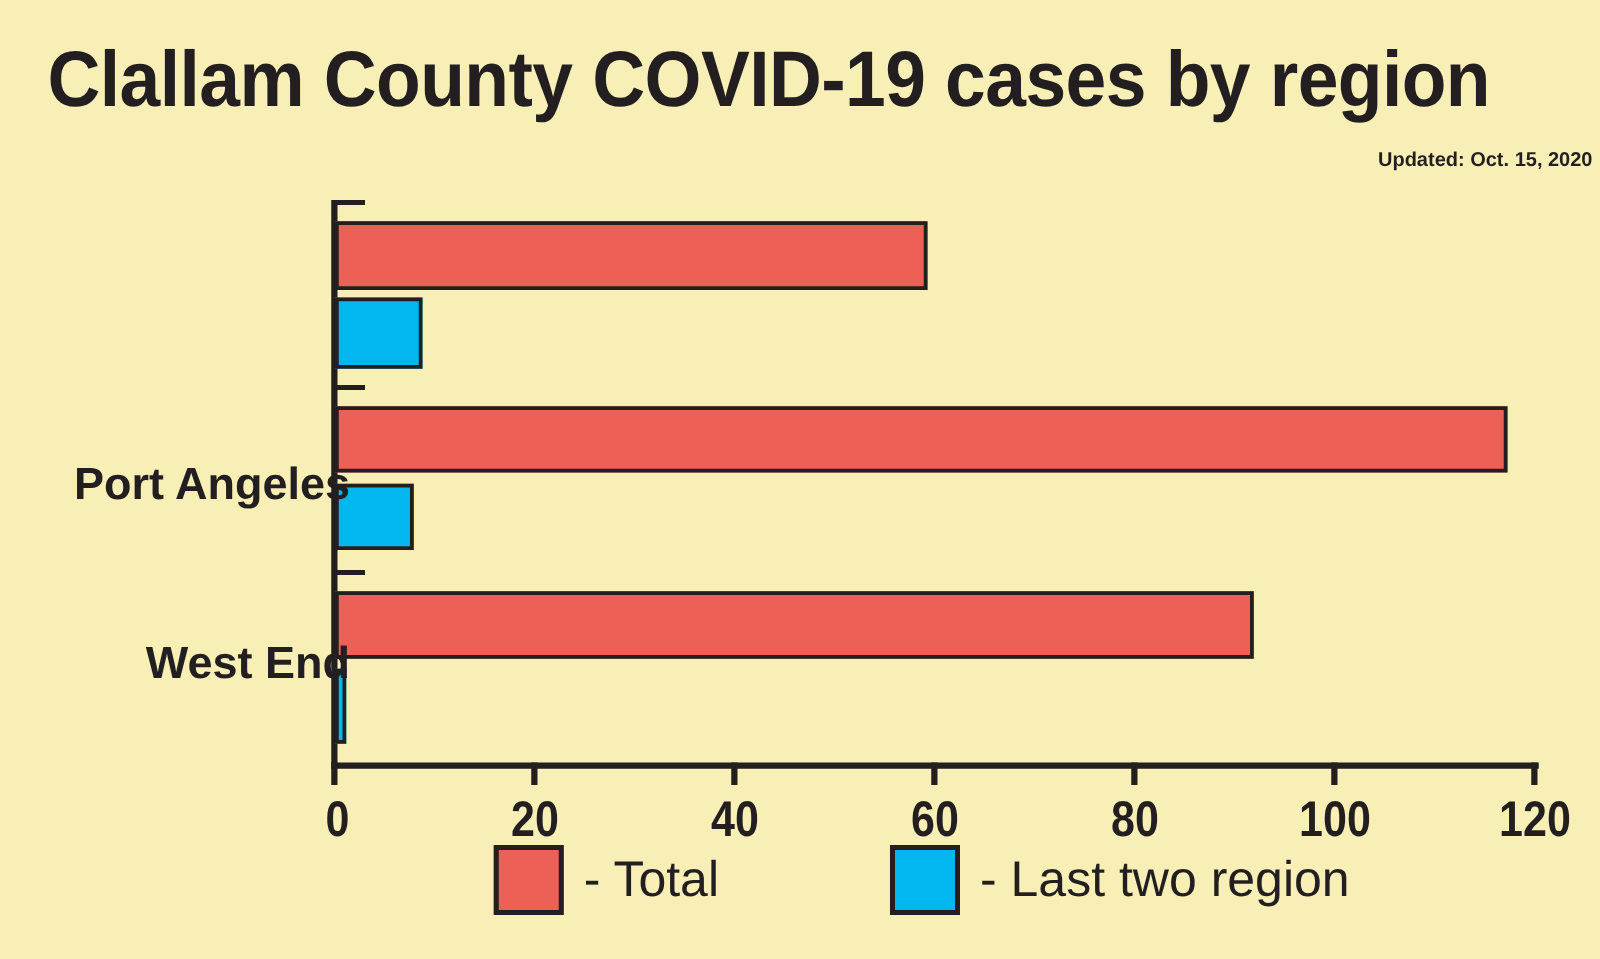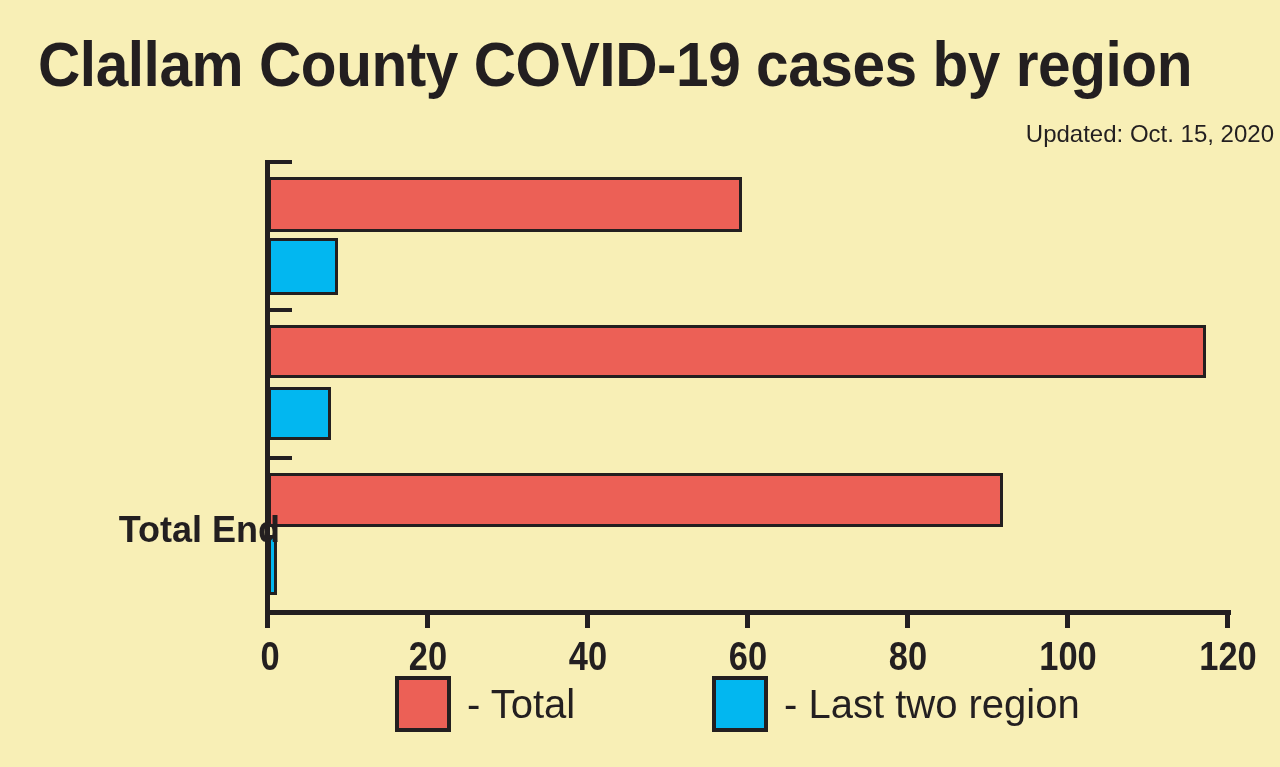--- a/index.html
+++ b/index.html
@@ -37,22 +37,22 @@
     color: #231f20;
     transform: scaleX(0.93);
     transform-origin: left top;
     white-space: nowrap;
   }
   .subtitle {
     position: absolute;
     right: 38px;
     top: 120px;
     font-family: "Liberation Sans Narrow", "Liberation Sans", sans-serif;
-    font-weight: normal;
-    font-size: 24px;
+    font-weight: bold;
+    font-size: 16px;
     color: #231f20;
     white-space: nowrap;
     margin-left: 16px;
   }
 
   
   .plot {
     position: absolute;
     left: 268px;
     top: 160px;
@@ -190,21 +190,22 @@
     <div class="bar recent" style="top:78px;  height:57px; width:70px;"></div>
 
     <div class="bar total" style="top:165px; height:53px; width:938px;"></div>
     <div class="bar recent" style="top:227px; height:53px; width:63px;"></div>
 
     <div class="bar total" style="top:313px; height:54px; width:735px;"></div>
     <div class="bar recent" style="top:375px; height:60px; width:9px;"></div>
 
   </div>
 
-  <div class="cat-label" style="top:530px">Total End</div>
+  <div class="cat-label" style="top:387px">Port Angeles</div>
+  <div class="cat-label" style="top:530px">West End</div>
 
   <div class="legend">
     <div class="legend-item" style="left:395px; top:0px;">
       <div class="swatch total"></div>
       <div class="legend-text">- Total</div>
     </div>
     <div class="legend-item" style="left:712px; top:0px;">
       <div class="swatch recent"></div>
       <div class="legend-text">- Last two region</div>
     </div>

